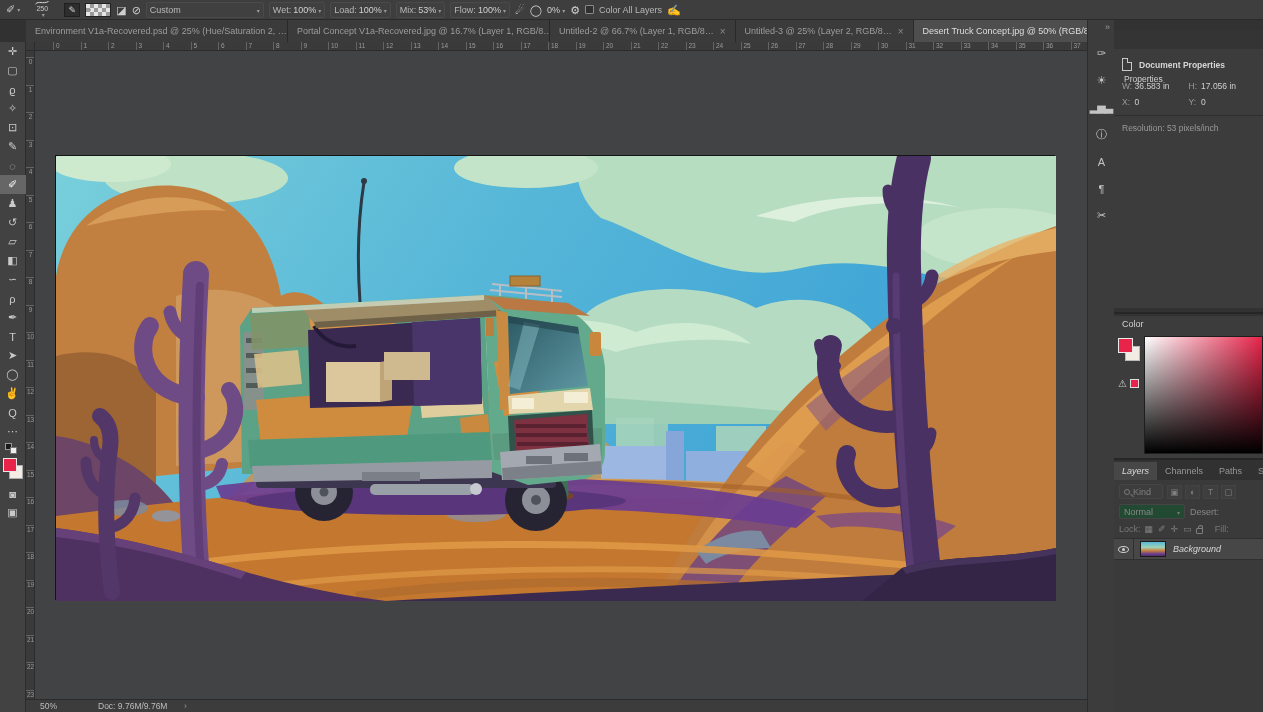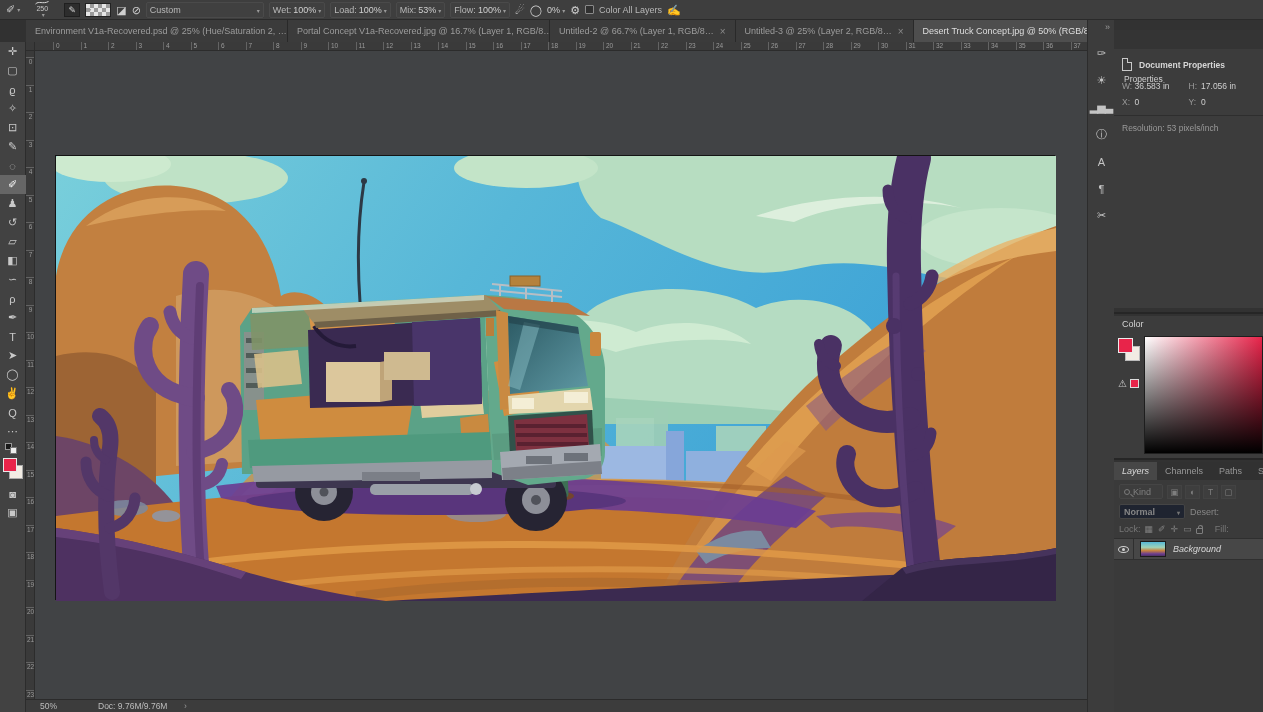--- a/index.html
+++ b/index.html
@@ -112,21 +112,21 @@
   .dim { opacity:.62;text-align:right; }
   #filter-row { display:flex; align-items:center; gap:4px; padding:4px 5px; }
   #kind-select { display:flex; align-items:center; gap:3px; border:1px solid #4c4c4c; background:#404040;
     border-radius:2px; height:15px; padding:0 4px; color:#a8a8a8; width:44px; }
   .mag { width:6px; height:6px; border:1px solid #a0a0a0; border-radius:50%; position:relative; }
   .mag::after { content:""; position:absolute; left:5px; top:5px; width:4px; height:1px; background:#a0a0a0; transform:rotate(40deg); }
   .f-ic { width:15px; height:14px; border:1px solid #4a4a4a; background:#424242; color:#a8a8a8; font-size:8.5px;
     display:flex; align-items:center; justify-content:center; }
   #blend-row { display:flex; align-items:center; gap:5px; padding:1px 5px 3px 5px; }
   #blend-select { display:flex; align-items:center; justify-content:space-between; border:1px solid #4c4c4c;
-    background:#0f172a; border-radius:2px; height:15px; padding:0 4px; color:#b4b4b4; width:66px;font-weight:bold; }
+    background:#14532d; border-radius:2px; height:15px; padding:0 4px; color:#b4b4b4; width:66px; }
   #lock-row { display:flex; align-items:center; gap:4px; padding:2px 5px 4px 5px; color:#9a9a9a; }
   .l-ic { color:#a8a8a8; font-size:9px; }
   .lock-glyph { width:7px; height:6px; border:1px solid #a8a8a8; border-radius:1px; position:relative; margin-top:3px; }
   .lock-glyph::before { content:""; position:absolute; left:1px; top:-4px; width:3px; height:3px;
     border:1px solid #a8a8a8; border-bottom:none; border-radius:3px 3px 0 0; }
   #layer-row { display:flex; align-items:center; height:22px; background:#474747; border-top:1px solid #2f2f2f; border-bottom:1px solid #2f2f2f; }
   #eye-cell { width:20px; display:flex; justify-content:center; border-right:1px solid #2f2f2f; align-self:stretch; align-items:center; }
   .eye { width:11px; height:7px; border:1px solid #d0d0d0; border-radius:50%; position:relative; }
   .eye::after { content:""; position:absolute; left:3px; top:1px; width:3px; height:3px; background:#d0d0d0; border-radius:50%; }
   #layer-thumb { width:26px; height:16px; margin:0 7px 0 6px; border:1px solid #1c1c1c;

